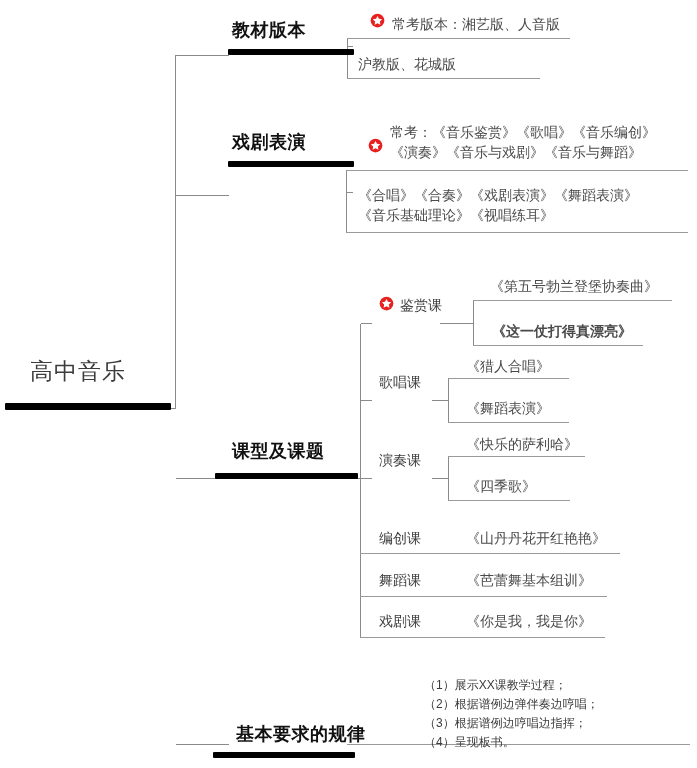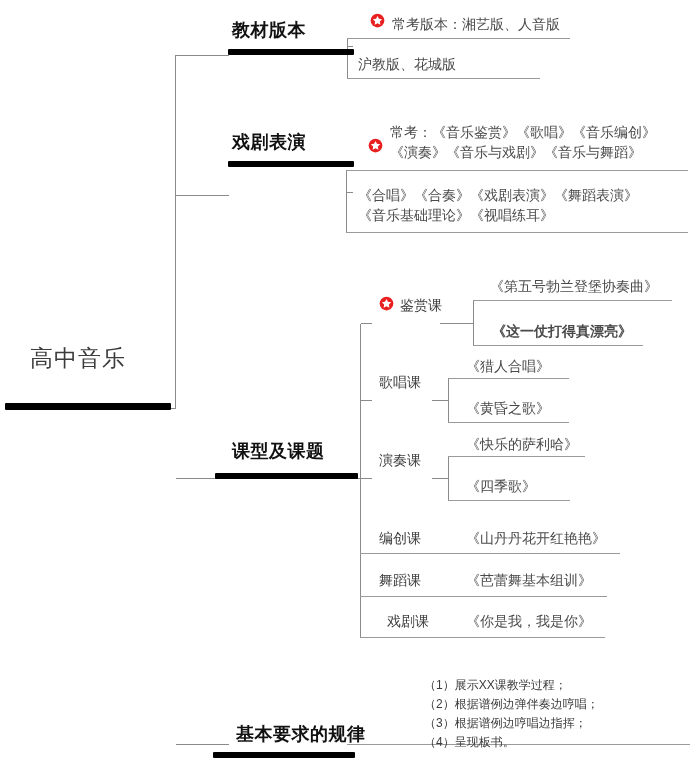--- a/index.html
+++ b/index.html
@@ -137,21 +137,21 @@
       <line x1="448" y1="500.5" x2="570" y2="500.5"></line>
 
       <line x1="360" y1="553.5" x2="620" y2="553.5"></line>
       <line x1="360" y1="596.5" x2="607" y2="596.5"></line>
       <line x1="360" y1="637.5" x2="605" y2="637.5"></line>
 
       <line x1="347" y1="744.5" x2="690" y2="744.5"></line>
     </g>
   </svg>
 
-  <div class="node root-label" style="left:30px; top:343px;text-align:center;">高中音乐</div>
+  <div class="node root-label" style="left:30px; top:356px;text-align:center;">高中音乐</div>
   <div class="bar root-bar" style="left:5px; top:403px; width:166px;"></div>
 
   <div class="node branch-label" style="left:232px; top:19px;">教材版本</div>
   <div class="bar" style="left:228px; top:49px; width:126px;"></div>
 
   <svg class="star-icon" style="left:370px; top:13px;" viewBox="0 0 24 24">
     <circle cx="12" cy="12" r="11" fill="#e8201f"></circle>
     <path fill="#ffffff" d="M12 4.6l2.3 4.7 5.2.75-3.75 3.65.9 5.15L12 16.4l-4.65 2.45.9-5.15L4.5 10.05l5.2-.75z"></path>
   </svg>
   <div class="node leaf" style="left:392px; top:15px;">常考版本：湘艺版、人音版</div>
@@ -177,33 +177,33 @@
   <svg class="star-icon" style="left:379px; top:296px;" viewBox="0 0 24 24">
     <circle cx="12" cy="12" r="11" fill="#e8201f"></circle>
     <path fill="#ffffff" d="M12 4.6l2.3 4.7 5.2.75-3.75 3.65.9 5.15L12 16.4l-4.65 2.45.9-5.15L4.5 10.05l5.2-.75z"></path>
   </svg>
   <div class="node kind-label" style="left:400px; top:296px;">鉴赏课</div>
   <div class="node leaf" style="left:490px; top:277px;">《第五号勃兰登堡协奏曲》</div>
   <div class="node leaf" style="left:492px; top:322px;font-weight:bold;">《这一仗打得真漂亮》</div>
 
   <div class="node kind-label" style="left:379px; top:373px;">歌唱课</div>
   <div class="node leaf" style="left:466px; top:357px;">《猎人合唱》</div>
-  <div class="node leaf" style="left:466px; top:399px;">《黄昏之歌》</div>
+  <div class="node leaf" style="left:466px; top:399px;">《舞蹈表演》</div>
 
   <div class="node kind-label" style="left:379px; top:451px;">演奏课</div>
   <div class="node leaf" style="left:466px; top:435px;">《快乐的萨利哈》</div>
   <div class="node leaf" style="left:466px; top:477px;">《四季歌》</div>
 
   <div class="node kind-label" style="left:379px; top:529px;">编创课</div>
   <div class="node leaf" style="left:466px; top:529px;">《山丹丹花开红艳艳》</div>
 
   <div class="node kind-label" style="left:379px; top:571px;">舞蹈课</div>
   <div class="node leaf" style="left:466px; top:571px;">《芭蕾舞基本组训》</div>
 
-  <div class="node kind-label" style="left:379px; top:612px;margin-left:8px;">戏剧课</div>
+  <div class="node kind-label" style="left:379px; top:612px;">戏剧课</div>
   <div class="node leaf" style="left:466px; top:612px;">《你是我，我是你》</div>
 
   <div class="node branch-label" style="left:236px; top:723px;">基本要求的规律</div>
   <div class="bar" style="left:213px; top:752px; width:142px;"></div>
   <div class="node req-list" style="left:424px; top:676px;">（1）展示XX课教学过程；
 （2）根据谱例边弹伴奏边哼唱；
 （3）根据谱例边哼唱边指挥；
 （4）呈现板书。</div>
 
 </div>

